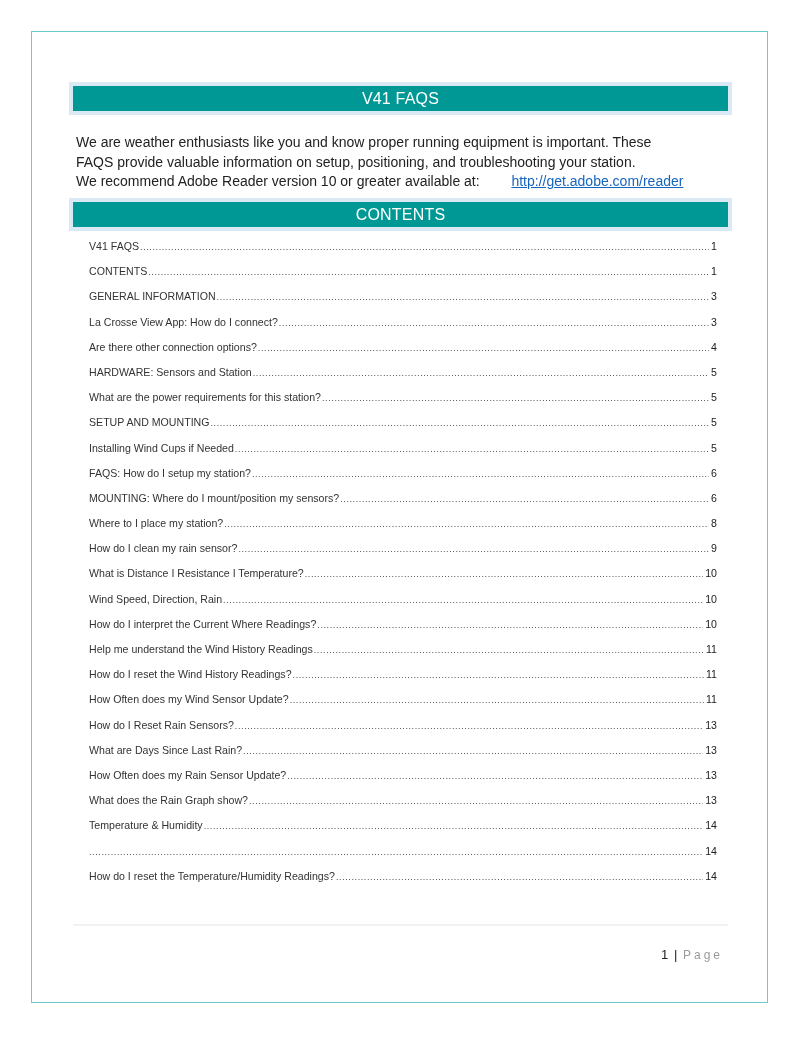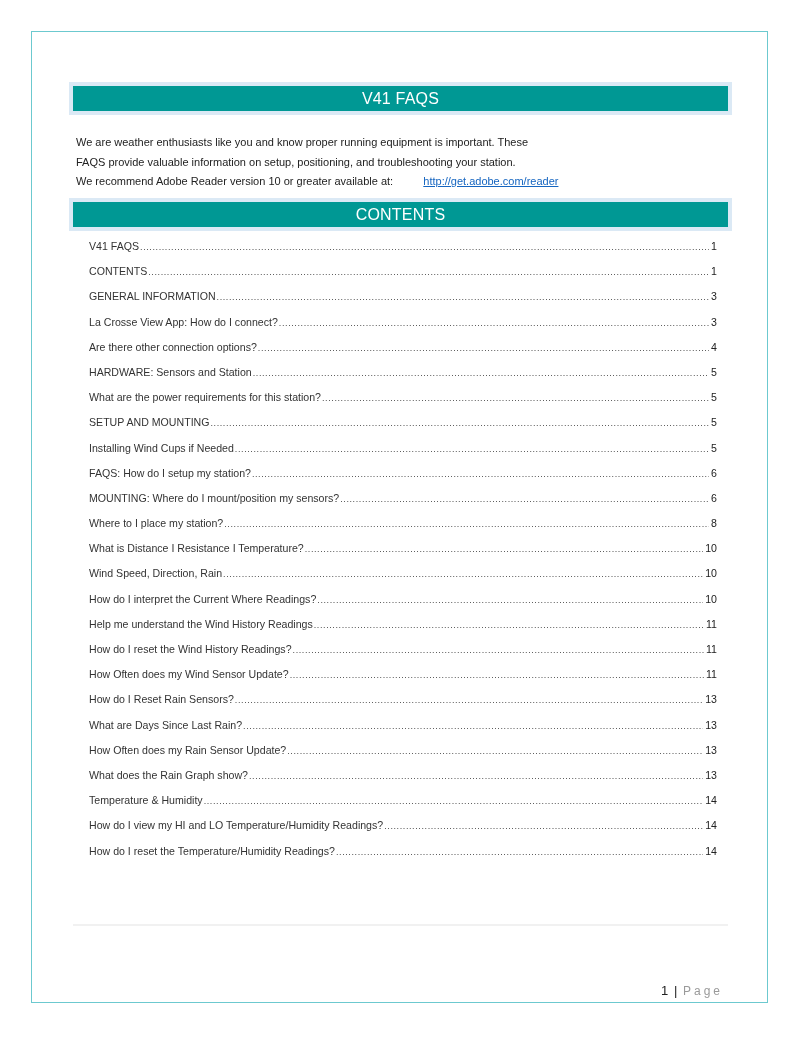--- a/index.html
+++ b/index.html
@@ -18,21 +18,21 @@
     }
     .banner-inner {
       width: 100%; height: 100%; background: #009894;
       color: #ffffff; text-align: center; font-size: 16px;
       line-height: 25px; letter-spacing: 0.2px;
     }
     #banner-title { top: 82px; }
     #banner-contents { top: 198px; }
     .intro {
       position: absolute; left: 76px; top: 133px; width: 660px;
-      font-size: 11px; line-height: 19.5px; color: #222;
+      font-size: 14px; line-height: 19.5px; color: #222;
     }
     .intro p { margin: 0; white-space: nowrap; }
     .intro a { color: #1565c0; text-decoration: underline; margin-left: 24px; }
     .toc {
       position: absolute; left: 89px; top: 240px; width: 628px;
     }
     .toc-row {
       display: flex; align-items: baseline; height: 25.2px;
       font-size: 10.6px; color: #333;
     }
@@ -46,21 +46,21 @@
     }
     .toc-page {
       white-space: nowrap; padding-left: 2px; font-size: 10.6px; color: #222;
       font-family: "Liberation Sans", sans-serif;
     }
     .footer-rule {
       position: absolute; left: 73px; top: 924px; width: 655px; height: 2px;
       background: #f1f1f1;
     }
     .footer {
-      position: absolute; right: 79px; top: 983px;
+      position: absolute; right: 79px; top: 947px;
       font-size: 13px; color: #222; white-space: nowrap;
     }
     .footer .sep { color: #222; margin: 0 2px; }
     .footer .page-word { color: #9a9a9a; letter-spacing: 3px; font-size: 12px; }
   </style>
 </head>
 <body>
 
 <div class="page-border"></div>
 
@@ -133,20 +133,25 @@
       <span class="toc-label">MOUNTING: Where do I mount/position my sensors?</span>
       <span class="toc-dots"></span>
       <span class="toc-page">6</span>
     </div>
     <div class="toc-row">
       <span class="toc-label">Where to I place my station?</span>
       <span class="toc-dots"></span>
       <span class="toc-page">8</span>
     </div>
     <div class="toc-row">
+      <span class="toc-label">How do I clean my rain sensor?</span>
+      <span class="toc-dots"></span>
+      <span class="toc-page">9</span>
+    </div>
+    <div class="toc-row">
       <span class="toc-label">What is Distance I Resistance I Temperature?</span>
       <span class="toc-dots"></span>
       <span class="toc-page">10</span>
     </div>
     <div class="toc-row">
       <span class="toc-label">Wind Speed, Direction, Rain</span>
       <span class="toc-dots"></span>
       <span class="toc-page">10</span>
     </div>
     <div class="toc-row">
@@ -188,21 +193,20 @@
       <span class="toc-label">What does the Rain Graph show?</span>
       <span class="toc-dots"></span>
       <span class="toc-page">13</span>
     </div>
     <div class="toc-row">
       <span class="toc-label">Temperature &amp; Humidity</span>
       <span class="toc-dots"></span>
       <span class="toc-page">14</span>
     </div>
     <div class="toc-row">
-      <span class="toc-label">How do I view my HI and LO Temperature/Humidity Readings?</span>
       <span class="toc-dots"></span>
       <span class="toc-page">14</span>
     </div>
     <div class="toc-row">
       <span class="toc-label">How do I reset the Temperature/Humidity Readings?</span>
       <span class="toc-dots"></span>
       <span class="toc-page">14</span>
     </div>
   </div>
 

